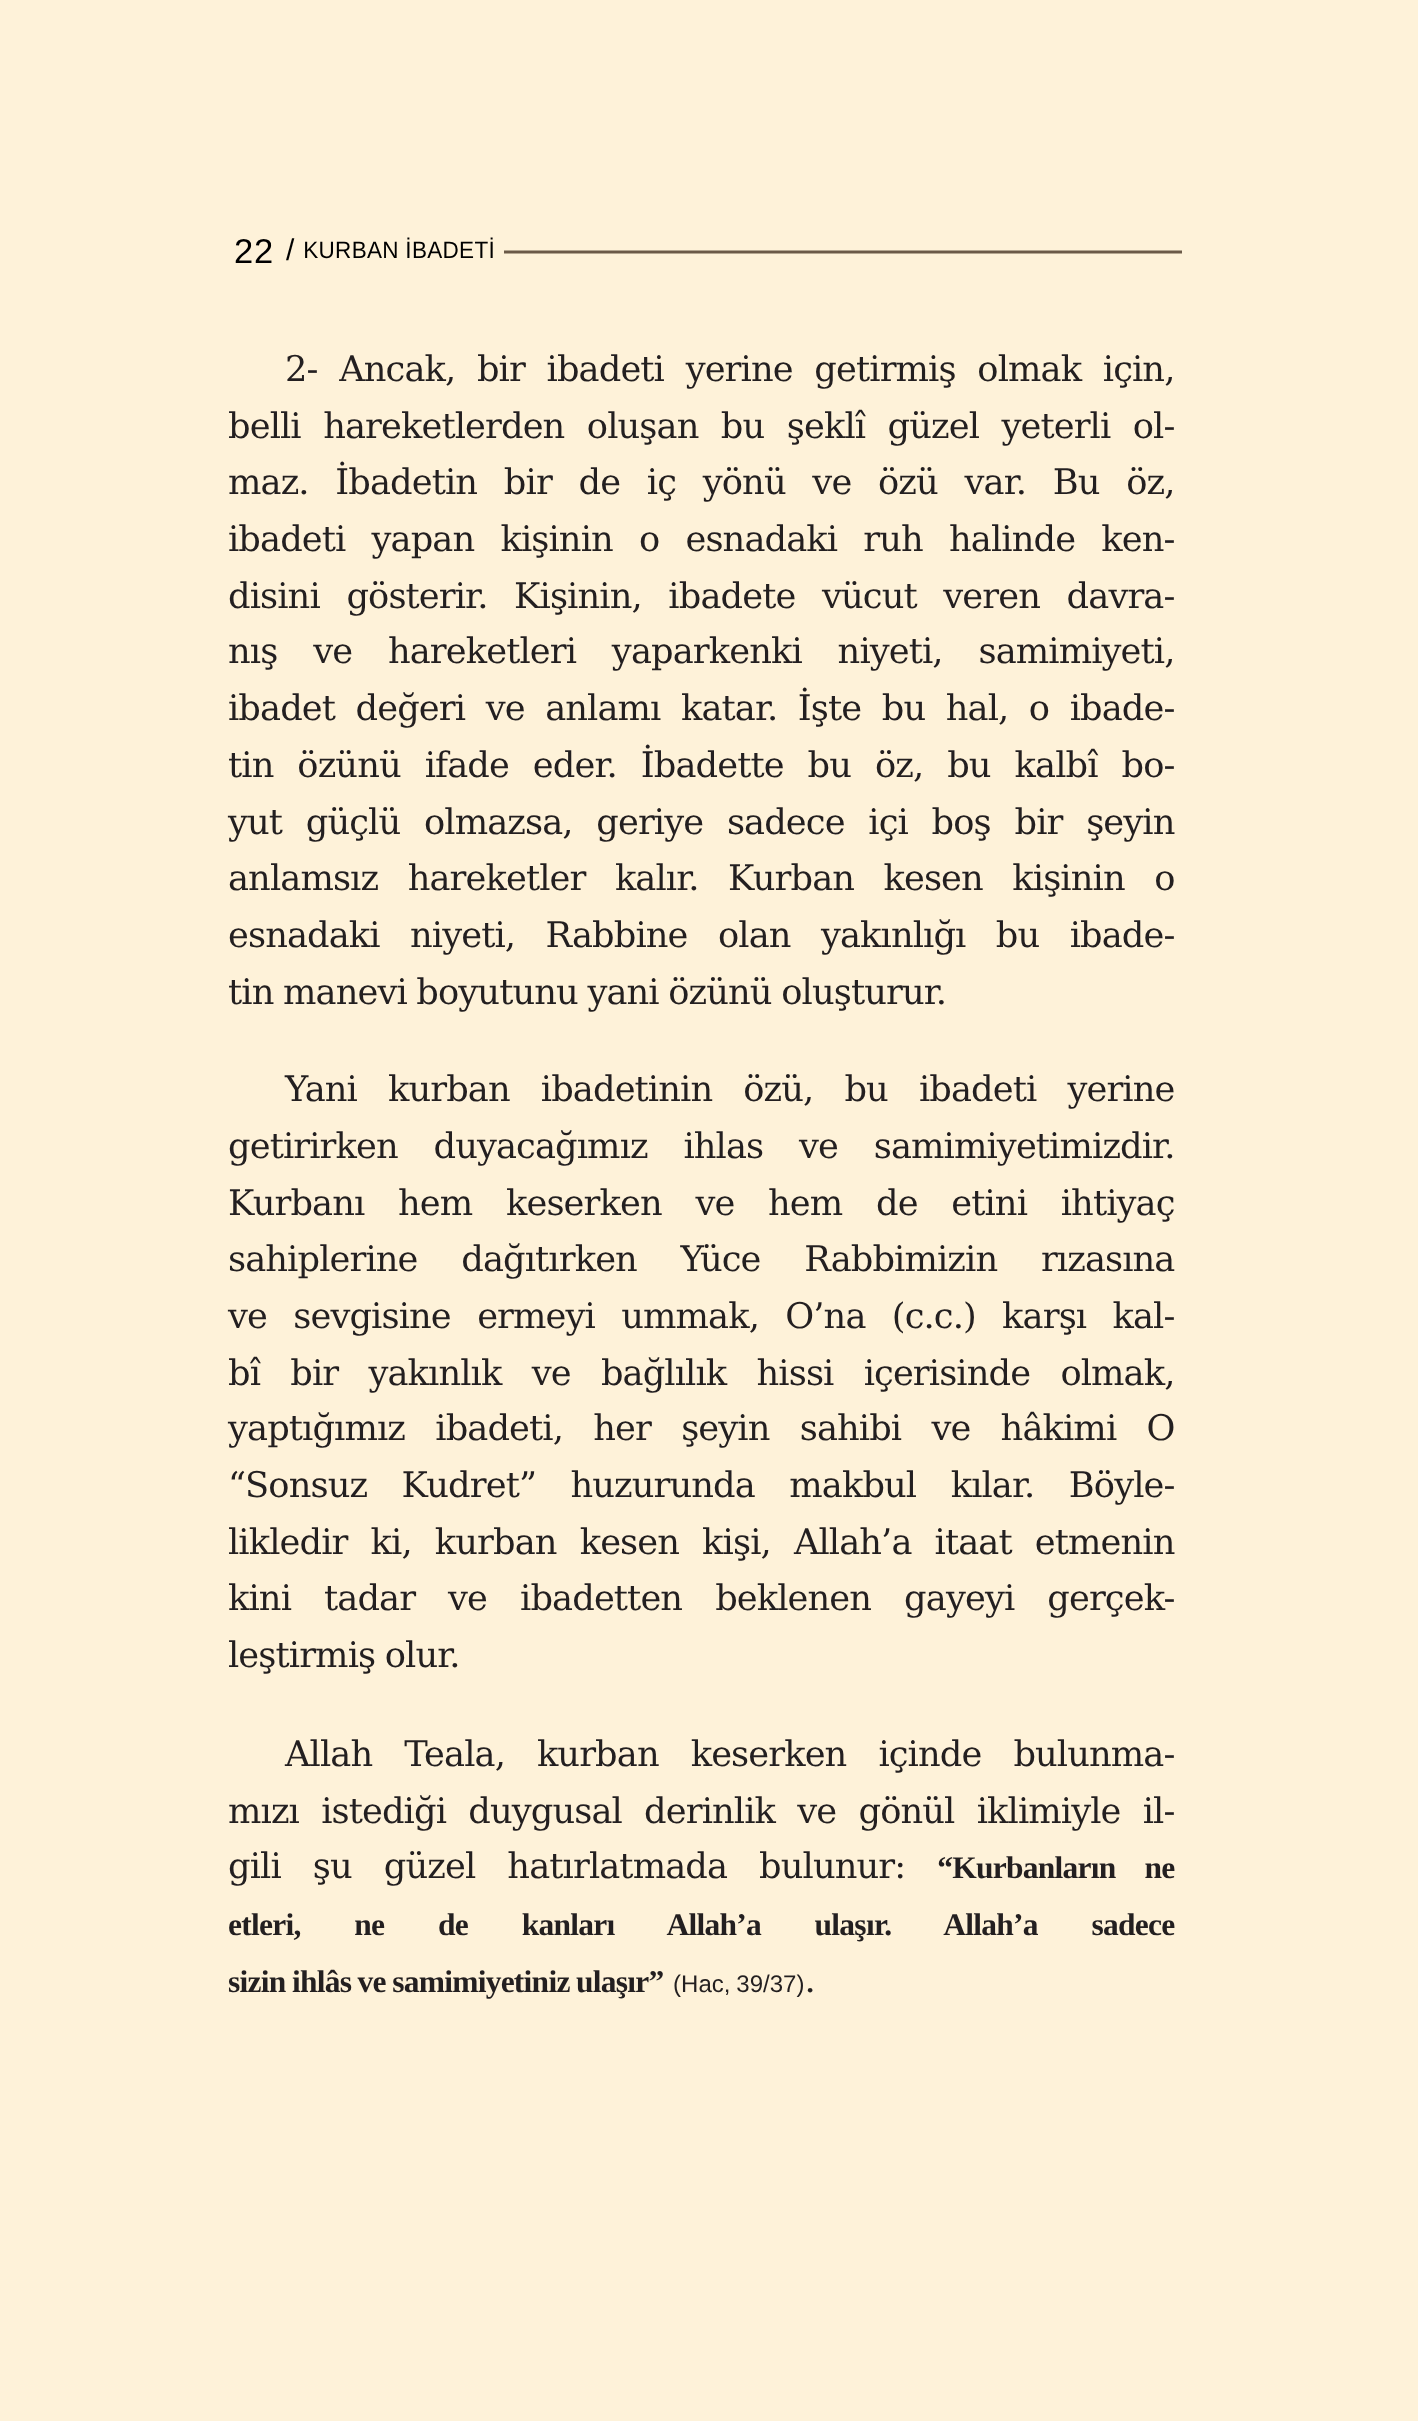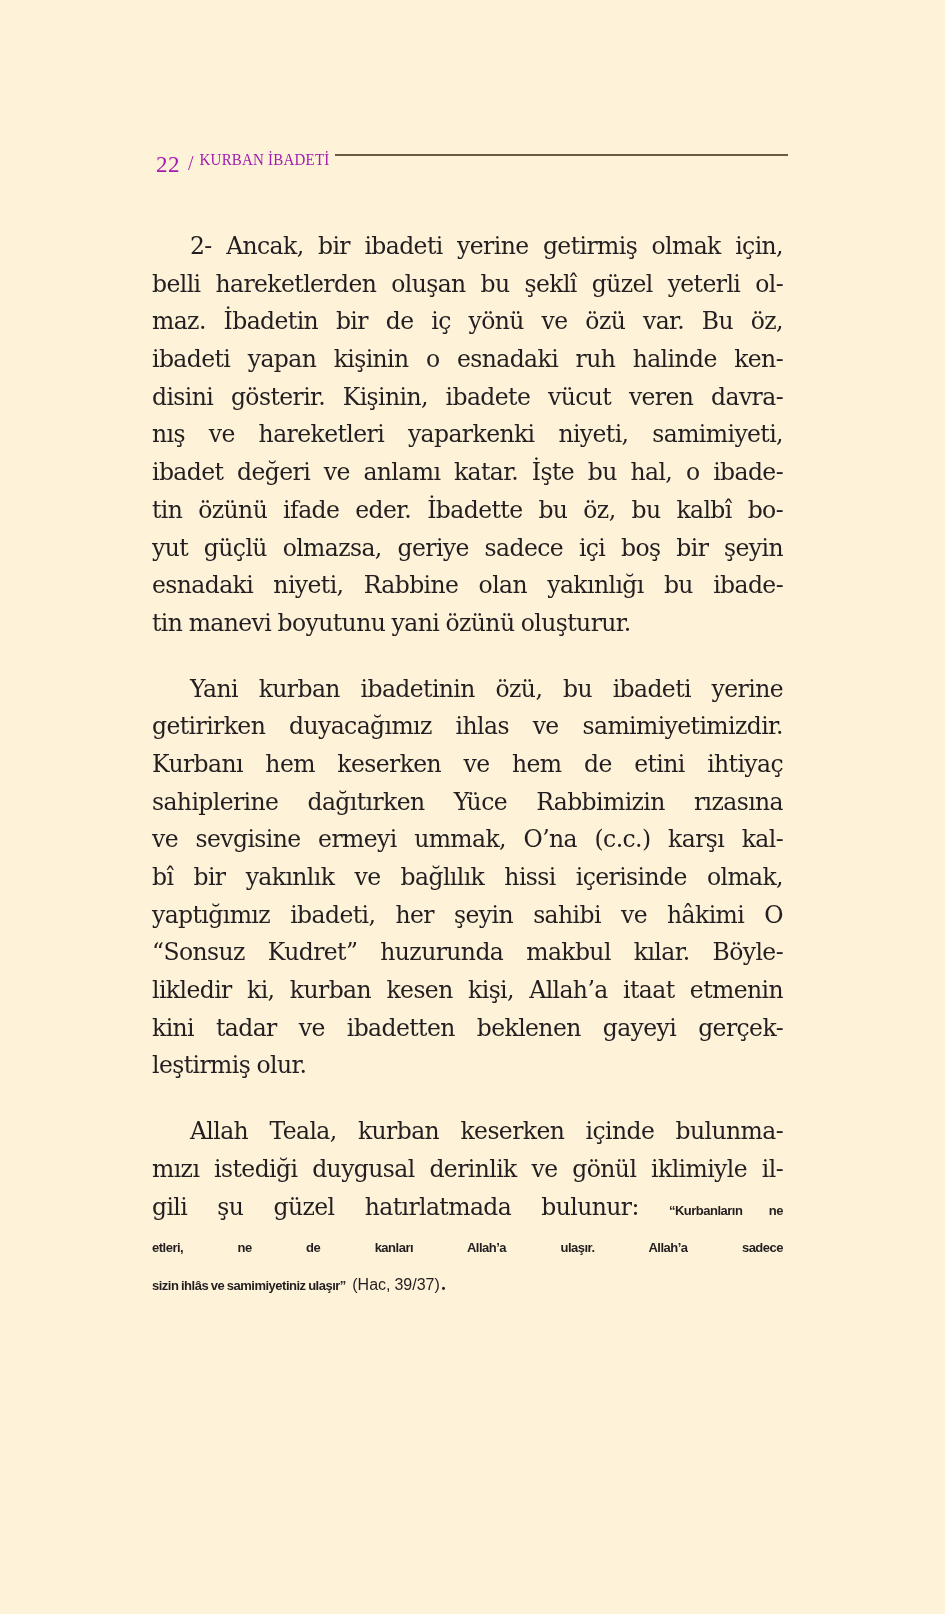--- a/index.html
+++ b/index.html
@@ -14,23 +14,23 @@
       overflow: hidden;
       color: #231f20;
     }
     .running-head {
       position: absolute;
       left: 156px;
       top: 152px;
       width: 632px;
       height: 30px;
       display: flex;
-      align-items: flex-start;
-      font-family: Liberation Serif, serif;
-      color: #a21caf;
+      align-items: center;
+      font-family: Liberation Sans, sans-serif;
+      color: #000000;
     }
     .page-num {
       font-size: 23px;
       letter-spacing: 0.5px;
     }
     .slash {
       font-size: 20px;
       margin: 0 6px 0 8px;
     }
     .chapter {
@@ -70,22 +70,22 @@
       text-align-last: left;
     }
     .line.indent {
       padding-left: 38px;
     }
     .gap {
       height: 28px;
     }
     .quote {
       font-weight: bold;
-      font-family: Liberation Sans, sans-serif;
-      font-size: 13px;
+      font-family: Liberation Serif, serif;
+      font-size: 21px;
       letter-spacing: -0.5px;
     }
     .cite {
       font-family: "Liberation Sans", sans-serif;
       font-size: 16px;
       letter-spacing: 0;
     }
   </style>
 </head>
 <body>
@@ -102,20 +102,21 @@
   <div class="para">
     <span class="line indent">2- Ancak, bir ibadeti yerine getirmiş olmak için,</span>
     <span class="line">belli hareketlerden oluşan bu şeklî güzel yeterli ol-</span>
     <span class="line">maz. İbadetin bir de iç yönü ve özü var. Bu öz,</span>
     <span class="line">ibadeti yapan kişinin o esnadaki ruh halinde ken-</span>
     <span class="line">disini gösterir. Kişinin, ibadete vücut veren davra-</span>
     <span class="line">nış ve hareketleri yaparkenki niyeti, samimiyeti,</span>
     <span class="line">ibadet değeri ve anlamı katar. İşte bu hal, o ibade-</span>
     <span class="line">tin özünü ifade eder. İbadette bu öz, bu kalbî bo-</span>
     <span class="line">yut güçlü olmazsa, geriye sadece içi boş bir şeyin</span>
+    <span class="line">anlamsız hareketler kalır. Kurban kesen kişinin o</span>
     <span class="line">esnadaki niyeti, Rabbine olan yakınlığı bu ibade-</span>
     <span class="line last">tin manevi boyutunu yani özünü oluşturur.</span>
   </div>
 
   <div class="gap"></div>
 
   <div class="para">
     <span class="line indent">Yani kurban ibadetinin özü, bu ibadeti yerine</span>
     <span class="line">getirirken duyacağımız ihlas ve samimiyetimizdir.</span>
     <span class="line">Kurbanı hem keserken ve hem de etini ihtiyaç</span>

